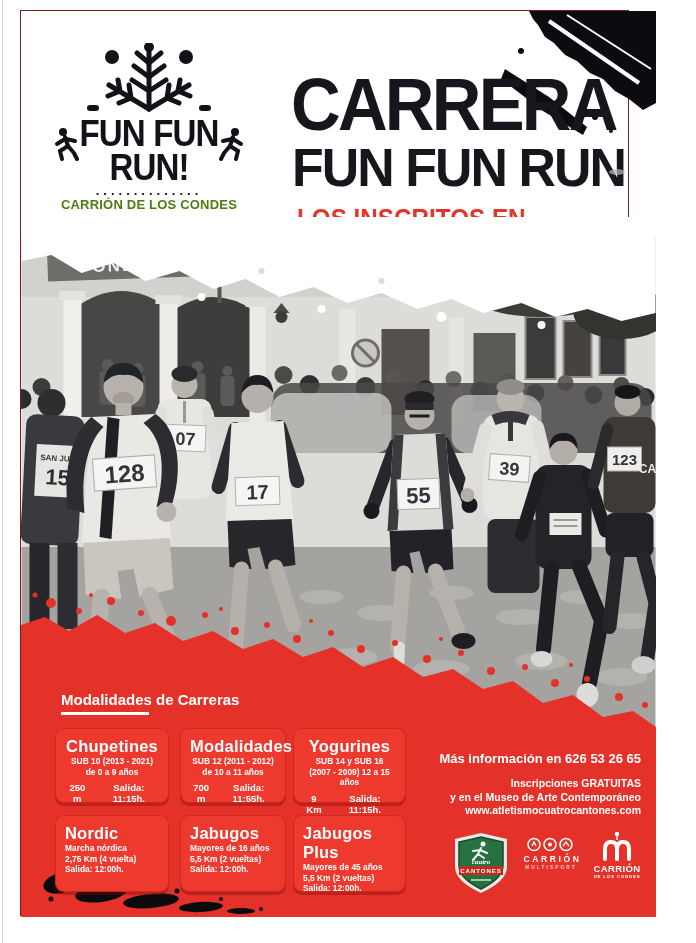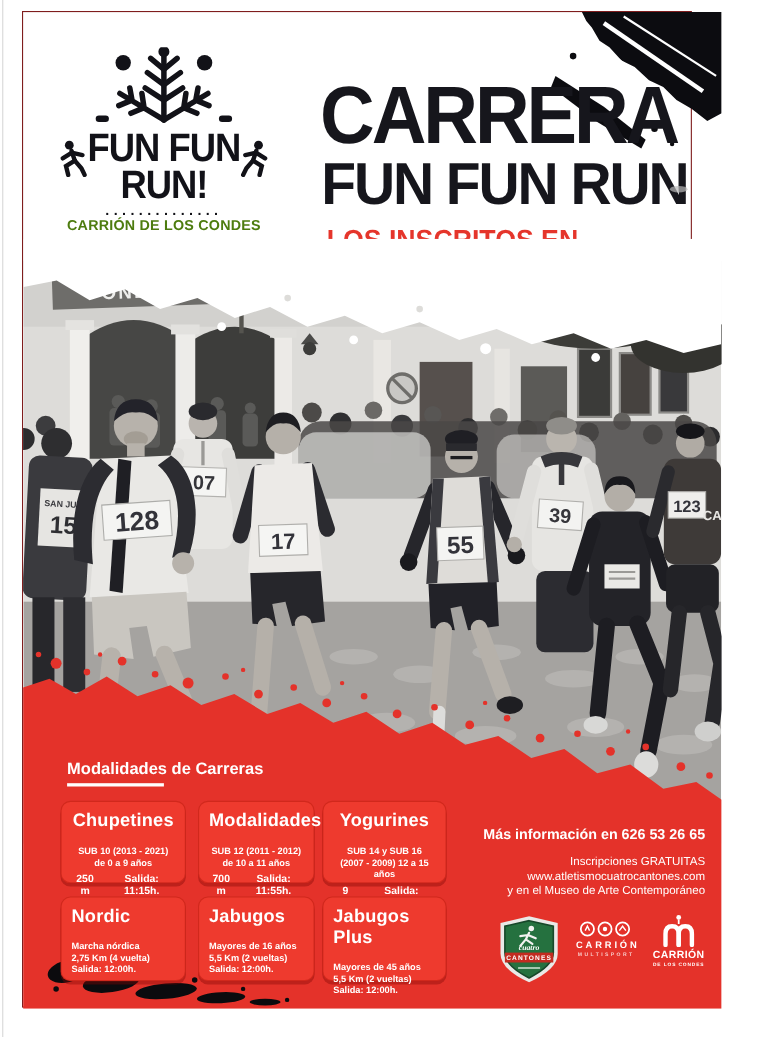--- a/index.html
+++ b/index.html
@@ -35,28 +35,28 @@
   .dateband { left:325px; top:276px; width:310px; height:78px; }
   .dateband .txt { left:14px; top:14px; width:266px; text-align:center; font-size:43px; font-weight:900; letter-spacing:1px; color:#e2261e; transform:scaleX(.97); }
 
   
   .red-svg { left:0; top:576px; width:635px; height:330px; }
   .races-heading { left:40px; top:680px; font-size:15px; font-weight:700; color:#fff; z-index:5; }
   .races-underline { left:40px; top:701px; width:88px; height:3px; background:#fff; z-index:5; }
   .card { background:#ee3a2e; border:1px solid rgba(185,25,15,.55); border-radius:9px; box-shadow:0 3px 0 rgba(130,8,4,.4); padding:8px 9px; color:#fff; z-index:5; }
   .card .nm { position:static; display:block; font-size:16.5px; font-weight:700; letter-spacing:.2px; }
   .card .sm { position:static; display:block; font-size:8.4px; font-weight:700; line-height:10.6px; }
-  .card .sm.first { margin-top:12px; }
+  .card .sm.first { margin-top:0; }
   .card .row { position:static; display:flex; gap:9px; margin-top:5px; font-size:9.5px; font-weight:800; }
   .card .row span { position:static; }
   .c1 { left:34px; width:114px; } .c2 { left:159px; width:106px; } .c3 { left:272px; width:113px; }
   .r1 { top:717px; height:75px;text-align:center; } .r2 { top:804px; height:77px; }
 
   .info-phone { left:330px; top:740px; width:290px; text-align:right; font-size:13px; font-weight:800; color:#fff; z-index:5; }
-  .info-lines { left:300px; top:766px; width:320px; text-align:right; font-size:10.5px; line-height:13.5px; font-weight:400; color:#fff; z-index:5; }
+  .info-lines { left:300px; top:766px; width:320px; text-align:right; font-size:10.5px; line-height:13.5px; font-weight:700; color:#fff; z-index:5; }
   .info-lines div { position:static; }
 
   
   .sponsors { left:420px; top:818px; width:215px; height:70px; z-index:5; }
   .sp-club { left:12px; top:2px; width:56px; height:64px; }
   .sp-multi { left:80px; top:8px; width:58px; height:46px; text-align:center; color:#fff; }
   .sp-multi .circles { left:5px; top:0; width:48px; height:15px; }
   .sp-multi .t1 { left:0; top:17px; width:58px; font-size:8.5px; font-weight:700; letter-spacing:2.6px; text-indent:2.6px; }
   .sp-multi .t2 { left:0; top:28px; width:58px; font-size:4.6px; font-weight:700; letter-spacing:2.2px; text-indent:2.2px; color:rgba(255,255,255,.75); }
   .sp-town { left:148px; top:2px; width:56px; height:60px; text-align:center; color:#fff; }
@@ -442,22 +442,22 @@
     <article class="card c3 r2">
       <span class="nm">Jabugos Plus</span>
       <span class="sm first">Mayores de 45 años</span>
       <span class="sm">5,5 Km (2 vueltas)</span>
       <span class="sm">Salida: 12:00h.</span>
     </article>
 
     <div class="info-phone">Más información en 626 53 26 65</div>
     <div class="info-lines">
       <div>Inscripciones GRATUITAS</div>
+      <div>y en el Museo de Arte Contemporáneo</div>
       <div>www.atletismocuatrocantones.com</div>
-      <div>y en el Museo de Arte Contemporáneo</div>
     </div>
 
     <div class="sponsors">
       <svg class="sp-club" viewBox="0 0 56 64">
         <path d="M28 2 L54 8 L54 36 Q54 50 28 62 Q2 50 2 36 L2 8 Z" fill="#e9e9e7"></path>
         <path d="M28 6 L50 11 L50 35 Q50 47 28 58 Q6 47 6 35 L6 11 Z" fill="#25713f" stroke="#17482a" stroke-width="1.5"></path>
         <g stroke="#f2f2f0" stroke-width="2" fill="none" stroke-linecap="round">
           <circle cx="30" cy="13" r="2.5" fill="#f2f2f0" stroke="none"></circle>
           <path d="M28 17 L25 23 M27 19 L20 20 M27 19 L34 22 M25 23 L31 27 M25 23 L20 29"></path>
         </g>

